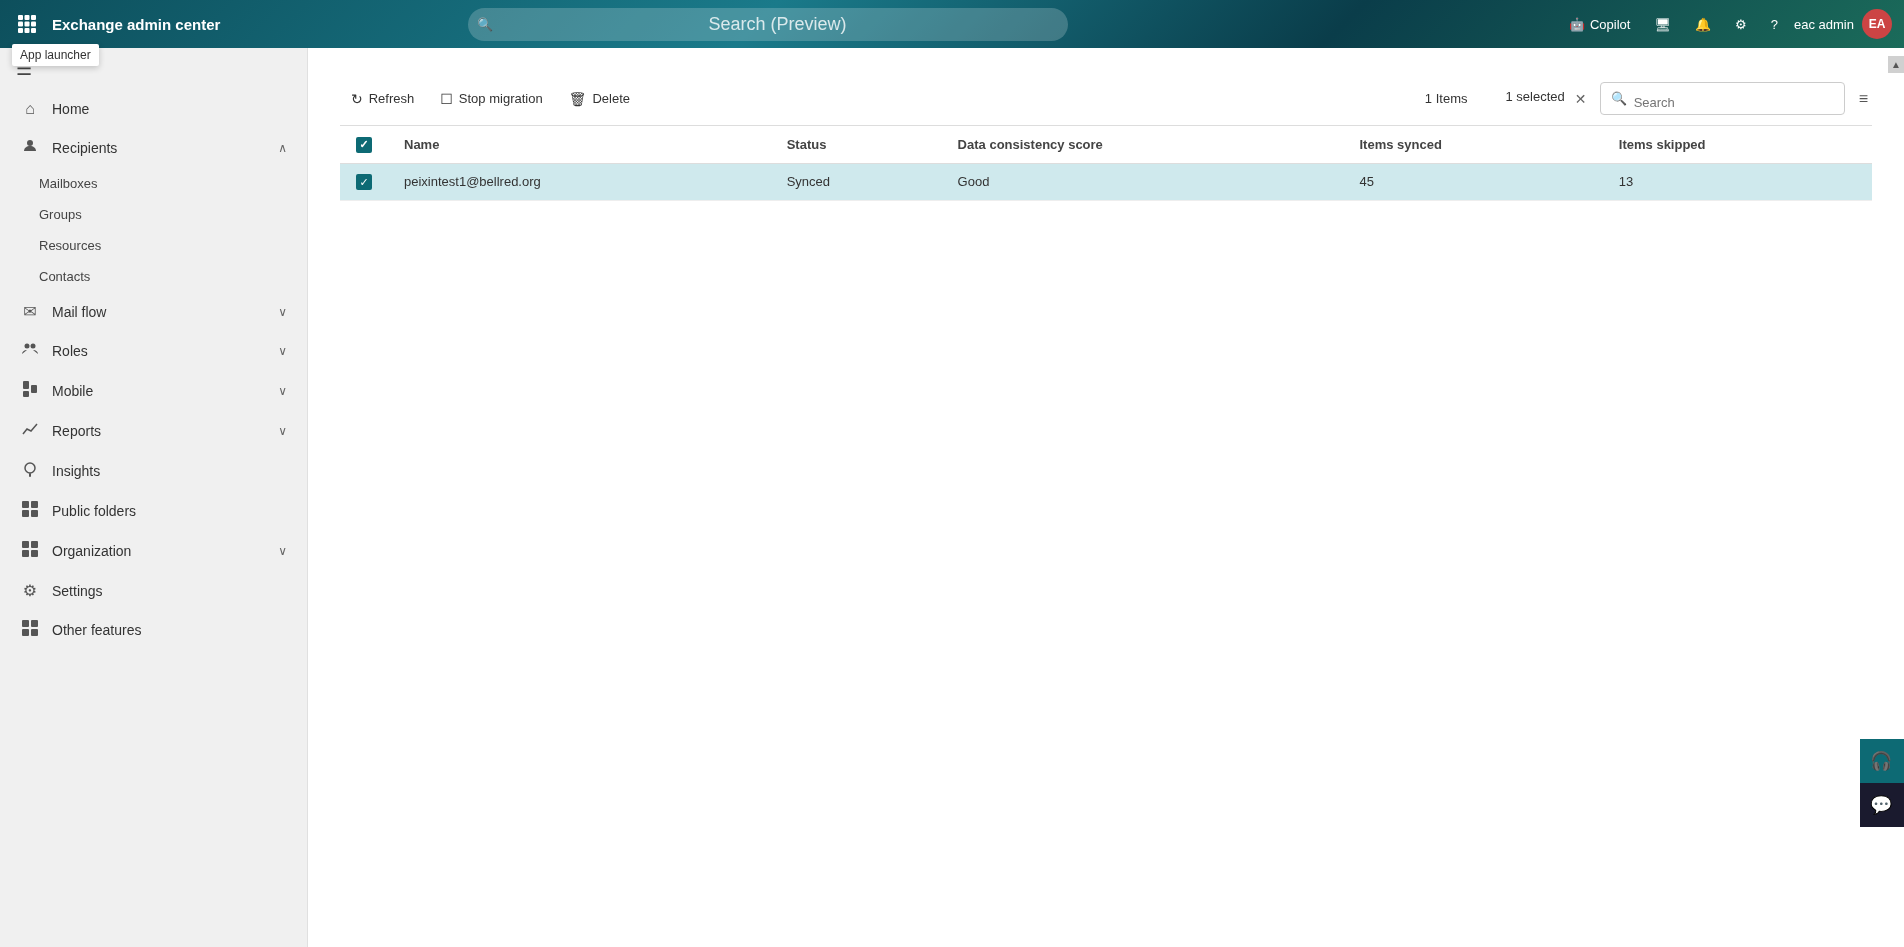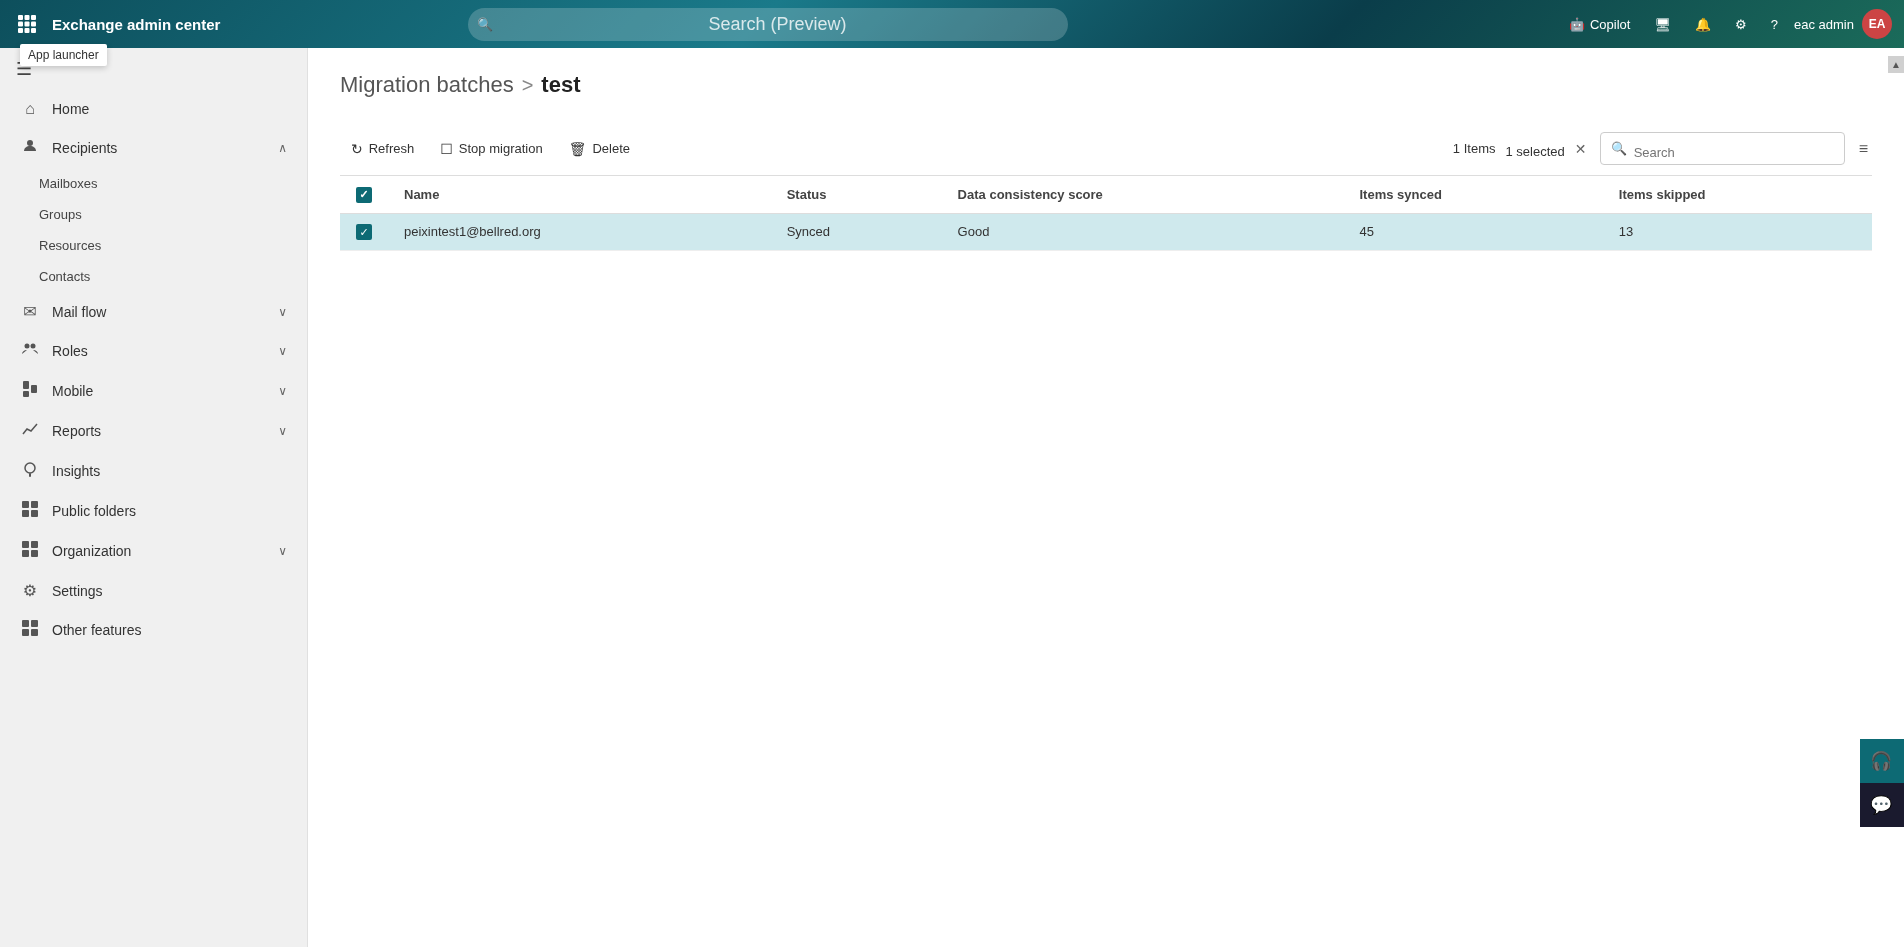--- a/index.html
+++ b/index.html
@@ -22,21 +22,21 @@
       border: none;
       cursor: pointer;
       padding: 6px;
       display: flex;
       align-items: center;
       justify-content: center;
     }
     .app-launcher-tooltip {
       position: absolute;
       top: 44px;
-      left: 20px;
+      left: 12px;
       background: white;
       color: #333;
       font-size: 12px;
       padding: 4px 8px;
       border-radius: 2px;
       box-shadow: 0 2px 6px rgba(0,0,0,0.2);
       white-space: nowrap;
       z-index: 200;
     }
     .topbar-title {
@@ -188,24 +188,25 @@
 
     .toolbar-right {
       margin-left: auto;
       display: flex;
       align-items: center;
       gap: 10px;
     }
     .items-count { font-size: 13px; color: #333; font-weight: 400; }
     .selected-badge {
       display: flex;
-      align-items: flex-end;
+      align-items: flex-start;
       gap: 6px;
       font-size: 13px;
       color: #333;
+      margin-left: 28px;
     }
     .clear-selection {
       background: none;
       border: none;
       cursor: pointer;
       font-size: 14px;
       color: #666;
       padding: 2px 4px;
     }
     .search-box {
@@ -468,25 +469,20 @@
             <rect x="9" y="9" width="7" height="7" rx="1"></rect>
           </svg>
       </span>
       <span class="label">Other features</span>
     </div>
   </div>
 
   <div class="main">
     <div class="main-inner">
 
-      <div class="breadcrumb">
-        <span style="cursor:pointer;color:#555;">Migration batches</span>
-        <span class="sep">&gt;</span>
-        <span class="current">test</span>
-      </div>
 
       <div class="toolbar">
         <button class="toolbar-btn">
           <span class="btn-icon">↻</span>
           <span>Refresh</span>
         </button>
         <button class="toolbar-btn">
           <span class="btn-icon">☐</span>
           <span>Stop migration</span>
         </button>

